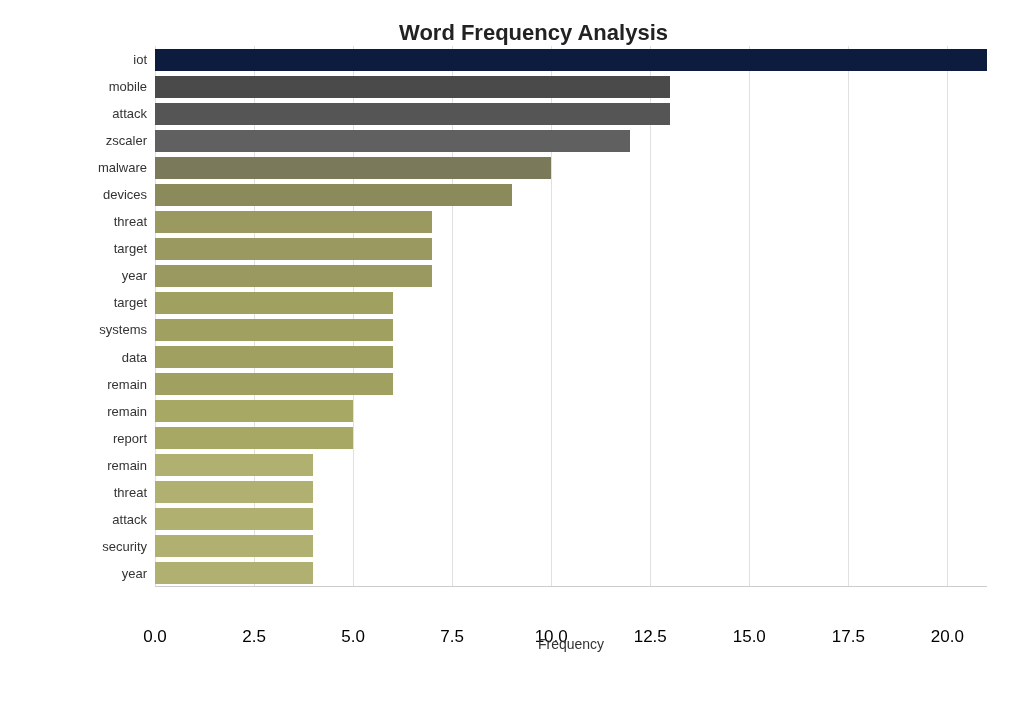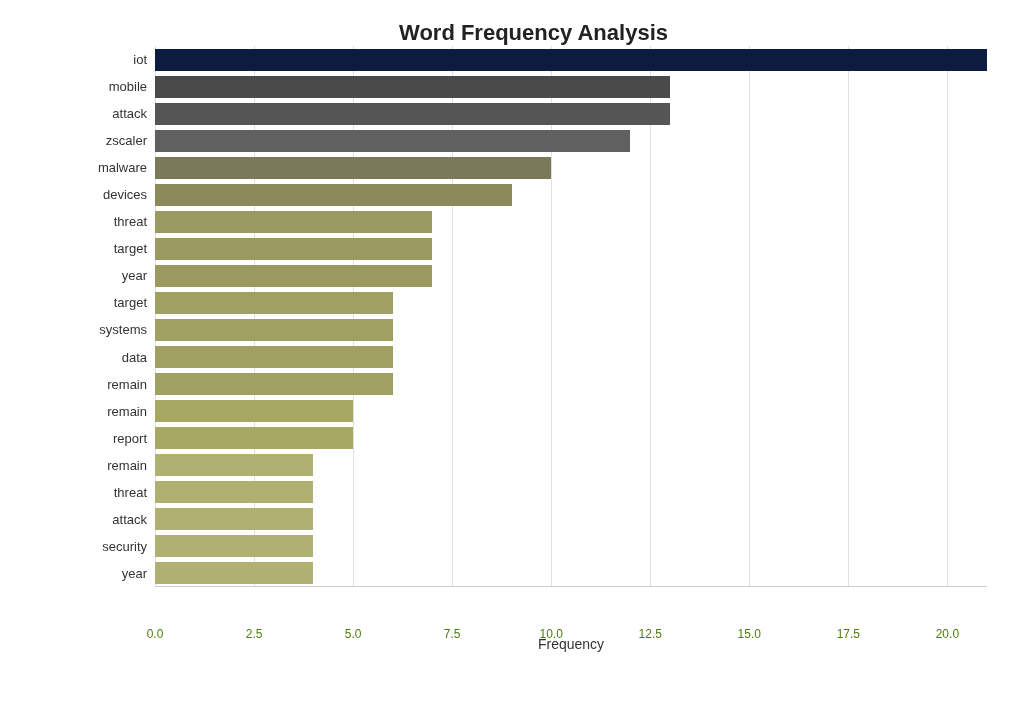--- a/index.html
+++ b/index.html
@@ -87,22 +87,22 @@
     }
     .x-axis {
       position: absolute;
       bottom: -40px;
       left: 0;
       right: 0;
       display: flex;
       justify-content: space-between;
     }
     .x-tick {
-      font-size: 12px;
-      color: #4d7c0f;
+      font-size: 17px;
+      color: #000000;
       text-align: left;
     }
     .x-label {
       text-align: center;
       font-size: 14px;
       color: #333;
       position: absolute;
       bottom: -65px;
       left: 0;
       right: 0;

